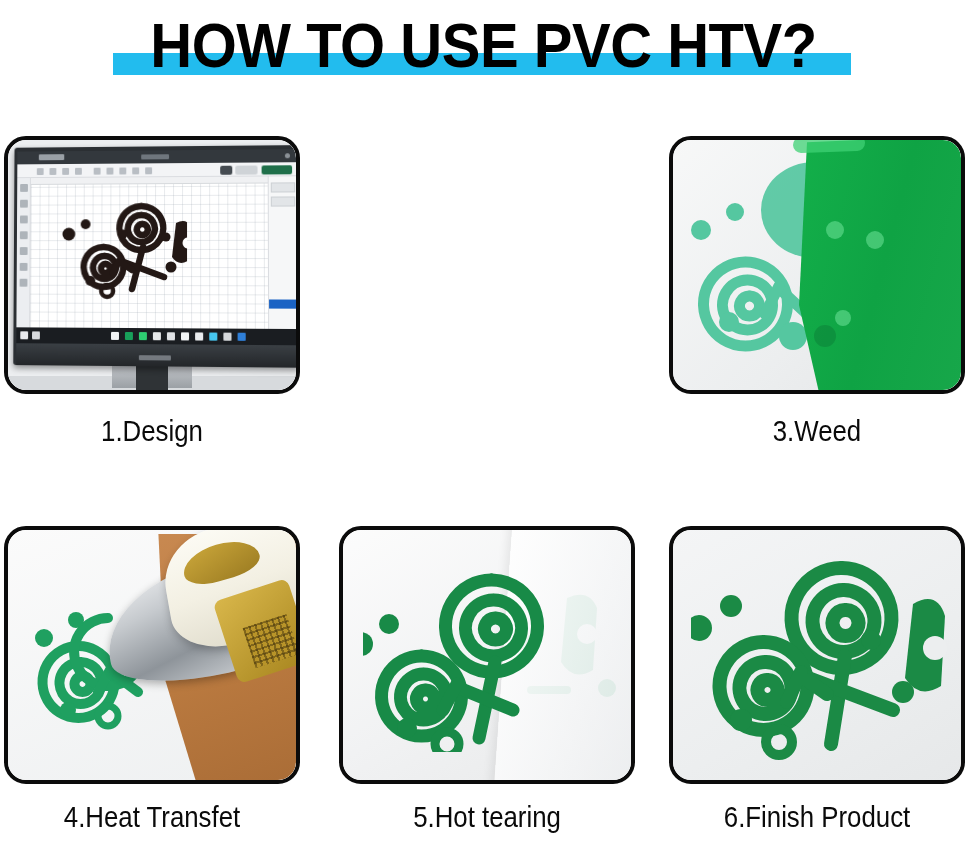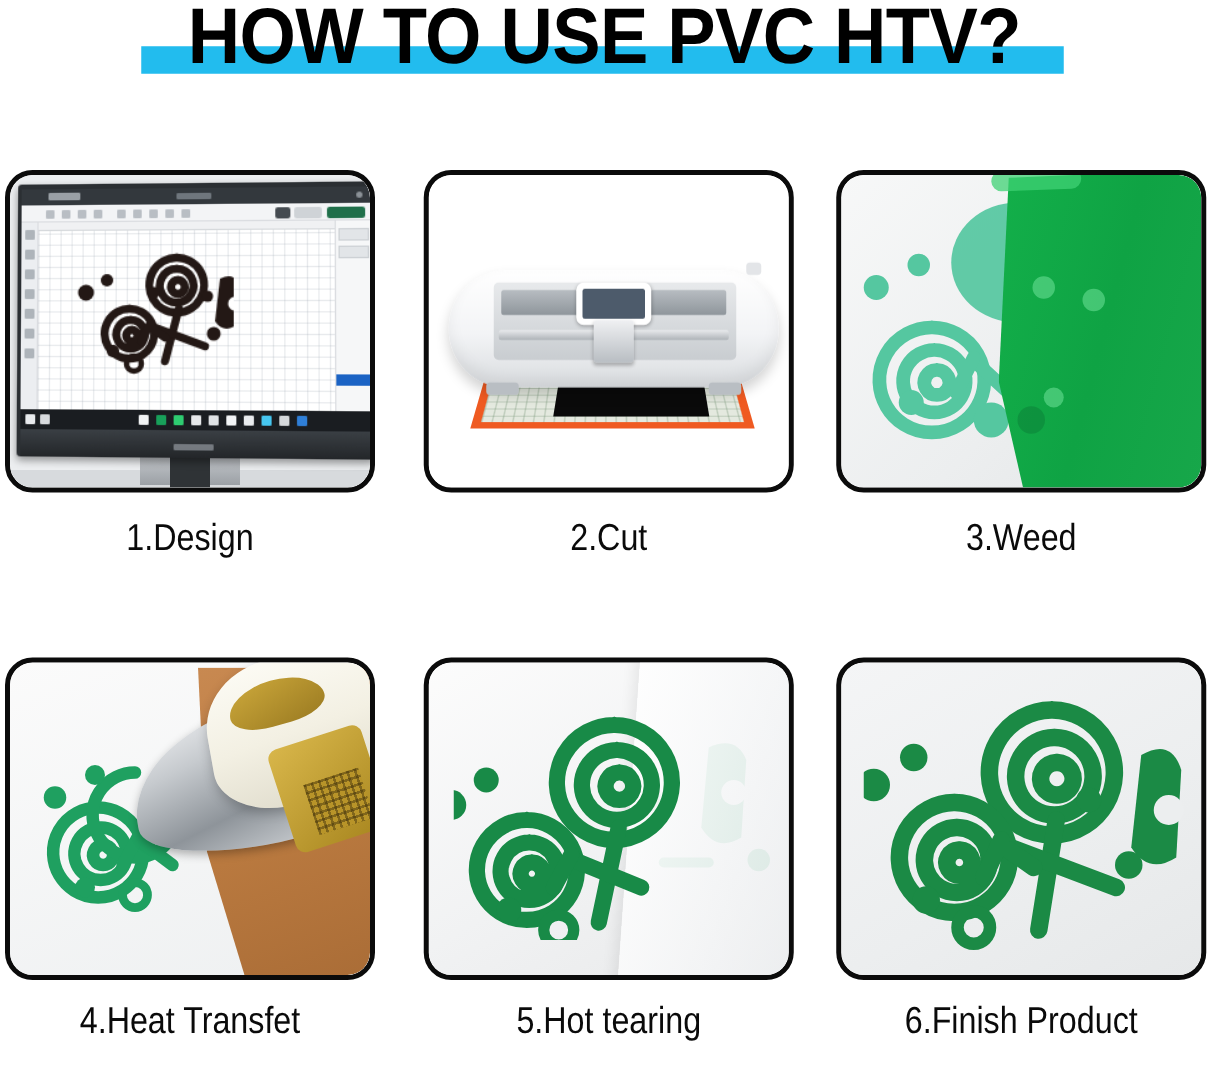--- a/index.html
+++ b/index.html
@@ -7,21 +7,21 @@
   html, body {
     width: 967px; height: 866px;
     background: #ffffff;
     font-family: "Liberation Sans", sans-serif;
     overflow: hidden;
   }
   .page { position: relative; width: 967px; height: 866px; background: #fff; }
 
   
   .title-wrap {
-    position: absolute; left: 0; top: 0; width: 827px; height: 78px;
+    position: absolute; left: 0; top: 16px; width: 827px; height: 78px;
   }
   .title-highlight {
     position: absolute; left: 113px; top: 37px; width: 738px; height: 22px;
     background: #22BCEE;
   }
   .title-text {
     position: absolute; left: 0; top: -3px; width: 967px;
     text-align: center;
     font-family: "Liberation Sans", sans-serif;
     font-size: 63px; font-weight: bold; line-height: 64px;
@@ -333,43 +333,20 @@
               </div>
               <div class="mon-chin">
                 <div class="mon-brand"></div>
               </div>
             </div>
           </div>
         </div>
         <div class="caption cap1">1.Design</div>
       </div>
 
-      <div class="cell c1">
-        <div class="panel">
-          <div class="panel-inner">
-            <div class="p2-bg"></div>
-            <div class="mat"></div>
-            <div class="vinyl"></div>
-            <div class="machine">
-              <div class="m-body"></div>
-              <div class="m-slot-l"></div>
-              <div class="m-slot-r"></div>
-              <div class="m-bar"></div>
-              <div class="m-screen">
-                <div class="m-screen-in"></div>
-              </div>
-              <div class="m-carriage"></div>
-              <div class="m-foot-l"></div>
-              <div class="m-foot-r"></div>
-              <div class="m-knob"></div>
-            </div>
-          </div>
-        </div>
-        <div class="caption cap1">2.Cut</div>
-      </div>
 
       <div class="cell c2">
         <div class="panel">
           <div class="panel-inner">
             <div class="p3-bg"></div>
 
             <div class="art p3-art">
               <svg viewBox="0 0 230 200">
                 <g fill="none" stroke="#55C7A0" stroke-width="11" stroke-linecap="round" stroke-linejoin="round">
                   <path d="M58 96 a42 42 0 1 0 1 0 M60 114 a25 25 0 1 0 1 0 M62 130 a10 10 0 1 0 1 0"></path>

